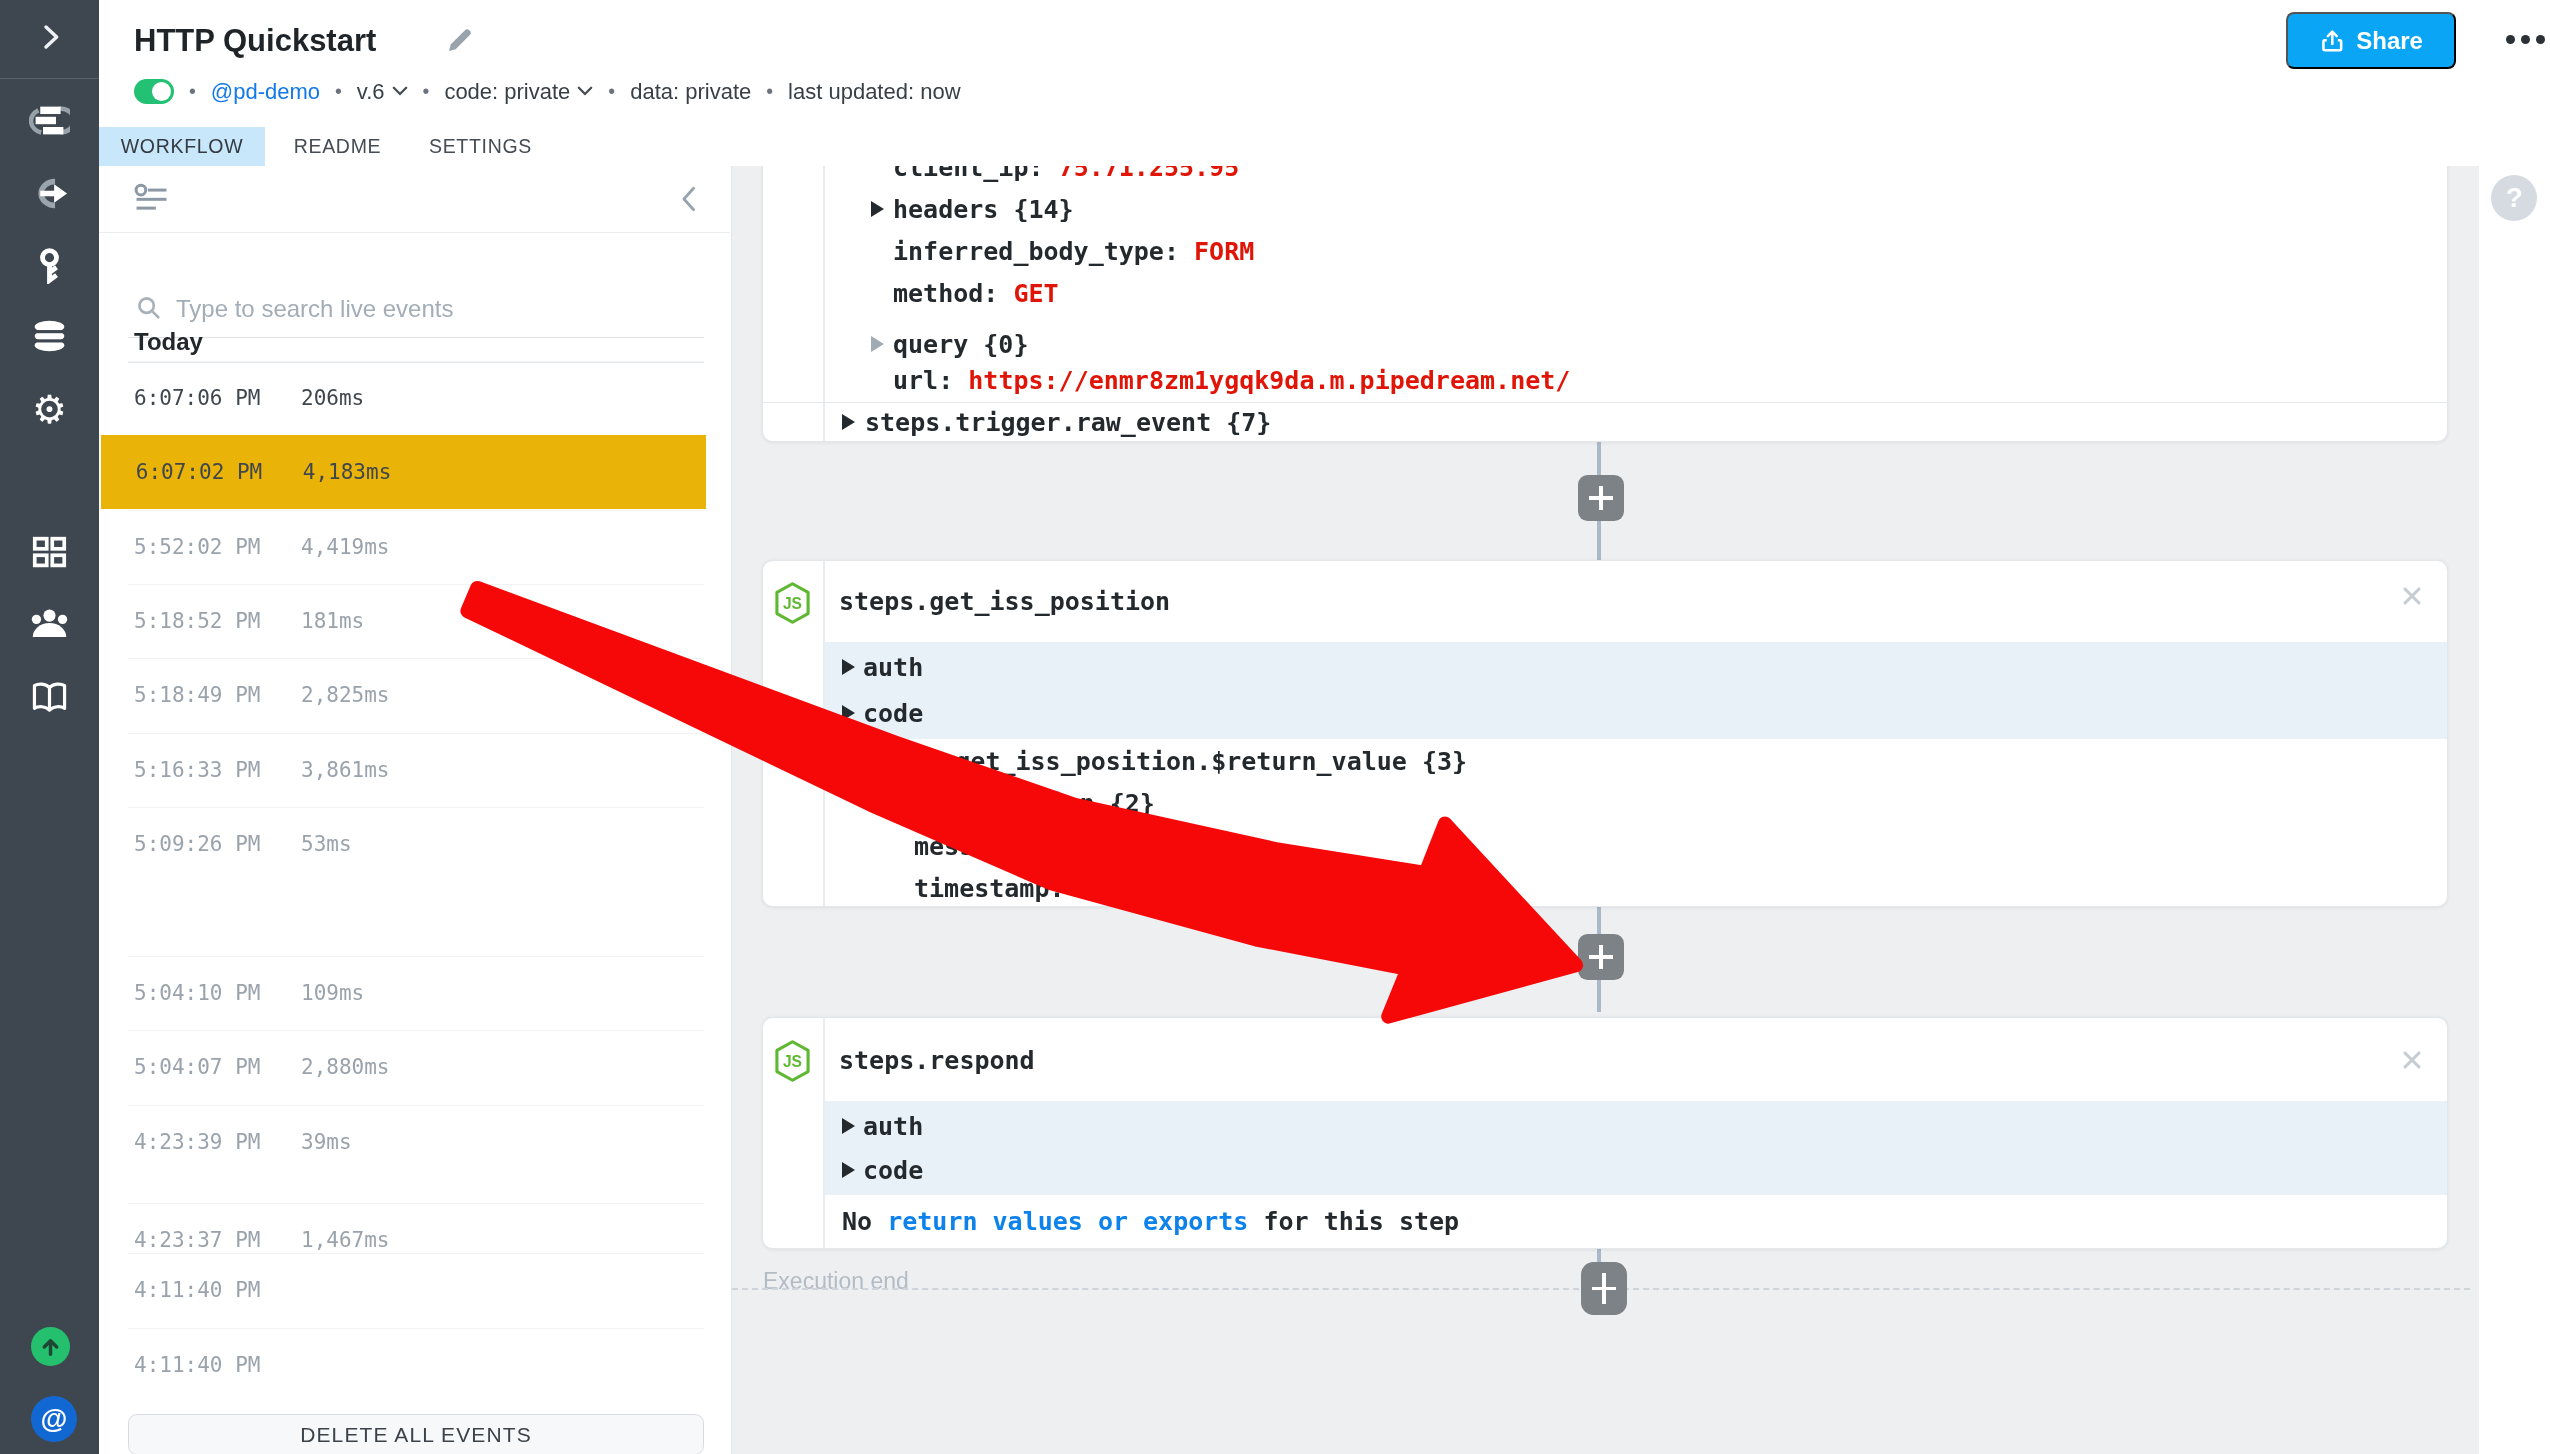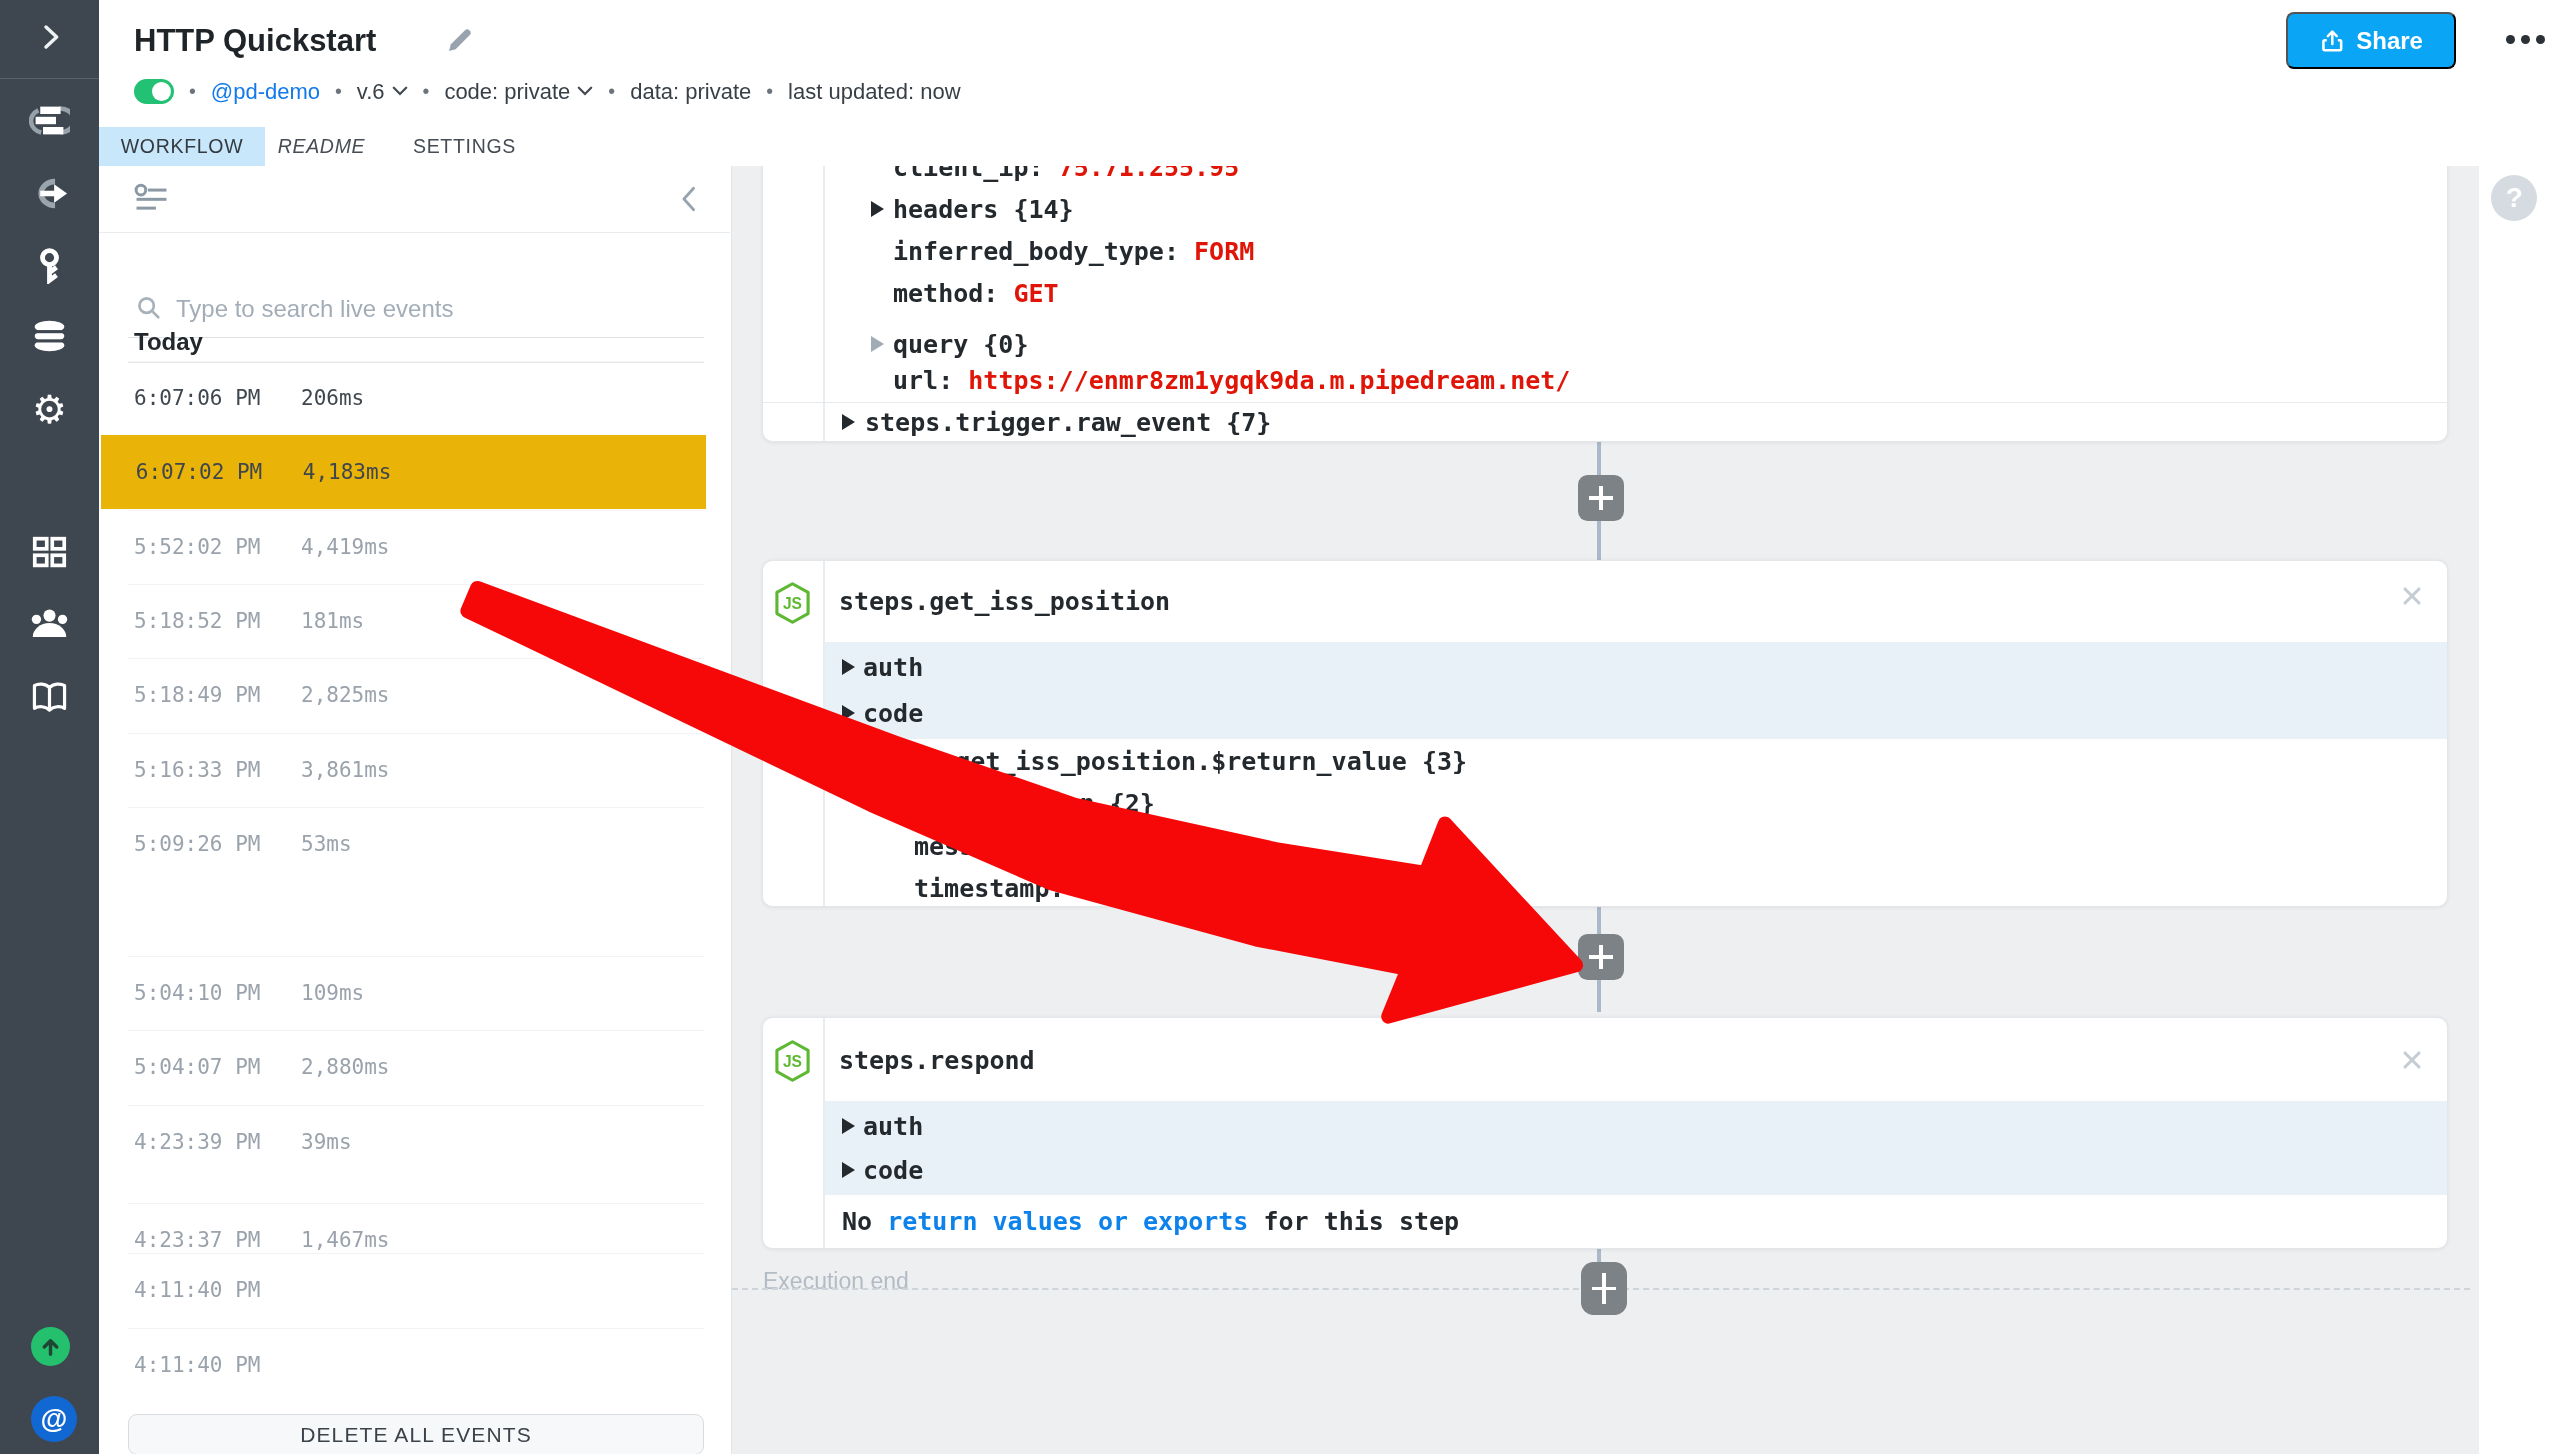--- a/index.html
+++ b/index.html
@@ -27,21 +27,21 @@
   #meta .dot{color:#6b737c;font-size:19.5px;}
   #meta .lnk{color:#1379e9;cursor:pointer;}
   #toggle{width:40px;height:25px;border-radius:12.4px;background:#22c173;position:relative;cursor:pointer;}
   #toggle i{position:absolute;right:2.7px;top:2.7px;width:19.5px;height:19.5px;border-radius:50%;background:#fff;}
   .chev-item{display:flex;align-items:center;gap:7px;cursor:pointer;}
 
   
   #tabbar{position:absolute;left:99px;top:127px;width:2451px;height:39px;border-bottom:1.8px solid #e3e6e9;background:#fff;display:flex;}
   .tab{height:39px;display:flex;align-items:center;justify-content:center;font-size:19.5px;letter-spacing:0.7px;color:#454c54;cursor:pointer;}
   #tab-workflow{width:166px;background:#c9e7fa;color:#333a41;}
-  #tab-readme{margin-left:12px;width:89px;font-style:italic;}
+  #tab-readme{margin-left:28px;width:89px;}
   #tab-settings{margin-left:50px;width:97px;}
 
   
   #sidebar{position:absolute;left:99px;top:166px;width:633px;height:1288px;background:#fff;border-right:1.8px solid #e3e6e9;box-sizing:border-box;}
   #sb-head{position:absolute;left:0;top:0;width:631px;height:66px;border-bottom:1.3px solid #e9ecee;}
   #filter-btn{position:absolute;left:34px;top:16px;cursor:pointer;}
   #collapse-btn{position:absolute;left:577px;top:17.7px;cursor:pointer;}
   #search-row{position:absolute;left:29px;top:120px;width:576px;height:43px;}
   #search-input{position:absolute;left:46px;top:0;width:522px;height:43px;border:none;outline:none;font-size:24px;color:#0369a1;font-family:"Liberation Sans",sans-serif;}
   #search-input::placeholder{color:#a3adb7;}

